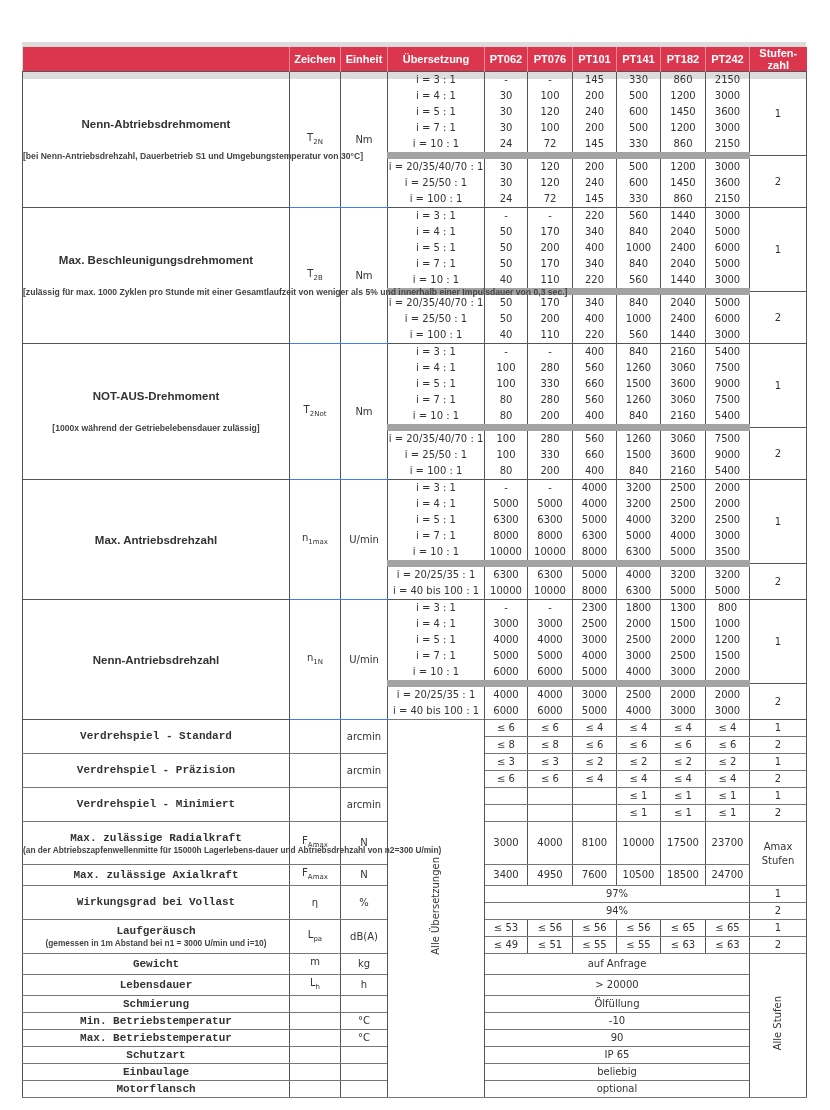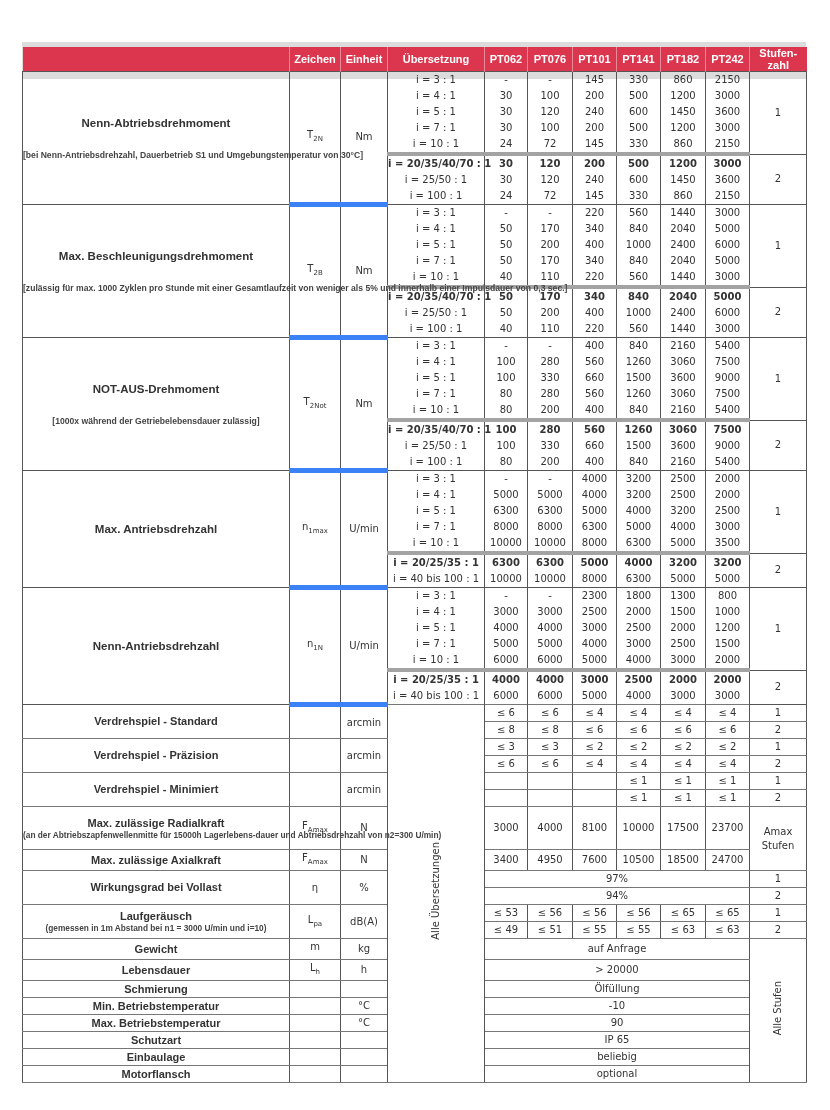--- a/index.html
+++ b/index.html
@@ -6,36 +6,36 @@
   body { width:830px; height:1110px; position:relative; font-family:"DejaVu Sans", sans-serif; color:#222; overflow:hidden; }
   .title-band { position:absolute; left:22px; top:10px; width:784px; height:37px; background:#dcdcdc;margin-top:32px; }
   .title-band .title { position:absolute; left:6px; top:6px; font-family:"Liberation Sans", sans-serif; font-weight:bold; font-size:19px; color:#333; }
   table.spec { position:absolute; left:22px; top:47px; border-collapse:collapse; table-layout:fixed; width:784px; font-size:10.5px; }
   table.spec th { background:#dc364e; color:#fff; font-family:"Liberation Sans", sans-serif; font-weight:bold; font-size:11px; height:18px; padding:0; border-left:1px solid #e98a98; text-align:center; line-height:12px; }
   table.spec th:first-child { border-left:none; }
   table.spec td { padding:0; height:16px; line-height:16px; text-align:center; border-left:1px solid #555; border-right:1px solid #555; white-space:nowrap; font-family:"DejaVu Sans", sans-serif; font-size:10px; color:#333; }
   td.lab { text-align:left; padding-left:6px; white-space:normal; vertical-align:middle; border:1px solid #555; }
   td.lab .main { font-family:"Liberation Sans", sans-serif; font-weight:bold; font-size:11.5px; color:#333; line-height:14px; display:block; }
   td.lab .note { font-family:"Liberation Sans", sans-serif; font-weight:bold; font-size:8.6px; color:#444; line-height:11px; display:block; margin-top:20px; }
-  td.sym, td.unit { border-top:1px solid #555; border-bottom:5px solid #3b82f6; vertical-align:middle; }
+  td.sym, td.unit { border-top:1px solid #555; border-bottom:1px solid #3b82f6; vertical-align:middle; }
   td.sym { border-right:none; }
   td.unit { border-left:none; }
   td.sym sub { font-size:7px; }
   td.stu { border:1px solid #555; vertical-align:middle; }
   tr.grp-top td { border-top:1px solid #555; }
-  tr.stage-sep td.ratio, tr.stage-sep td.val { border-top:4px solid #a3a3a3;font-weight:bold; }
+  tr.stage-sep td.ratio, tr.stage-sep td.val { border-top:7px solid #a3a3a3; }
   td.val { border-left:none; border-right:none; }
   td.ratio { border-right:1px solid #555; }
   td.last-val { border-right:1px solid #555; }
   tr.lower td { height:16px; border-top:1px solid #777; border-bottom:1px solid #777; }
   td.allue { border:1px solid #555; vertical-align:middle; }
   .vert { writing-mode:vertical-rl; transform:rotate(180deg); display:inline-block; font-family:"DejaVu Sans", sans-serif; font-size:10px; color:#333; white-space:nowrap; }
   td.merged { border:1px solid #777; }
   td.lowlab { text-align:left; padding-left:6px; border:1px solid #555; white-space:normal; }
-  td.lowlab .main { font-family:Liberation Sans, sans-serif; font-weight:bold; font-size:11px; color:#333; line-height:13px; display:block; }
+  td.lowlab .main { font-family:Liberation Mono, monospace; font-weight:bold; font-size:11px; color:#333; line-height:13px; display:block; }
   td.lowlab .note2 { font-family:"Liberation Sans", sans-serif; font-weight:bold; font-size:8.3px; color:#444; line-height:10px; display:block; }
   td.ucell { text-align:right; padding-right:6px; }
   td.scell { text-align:left; padding-left:8px; }
 </style>
 </head>
 <body>
 
 <div class="title-band">
   <span class="title">Leistungsdaten</span>
 </div>

